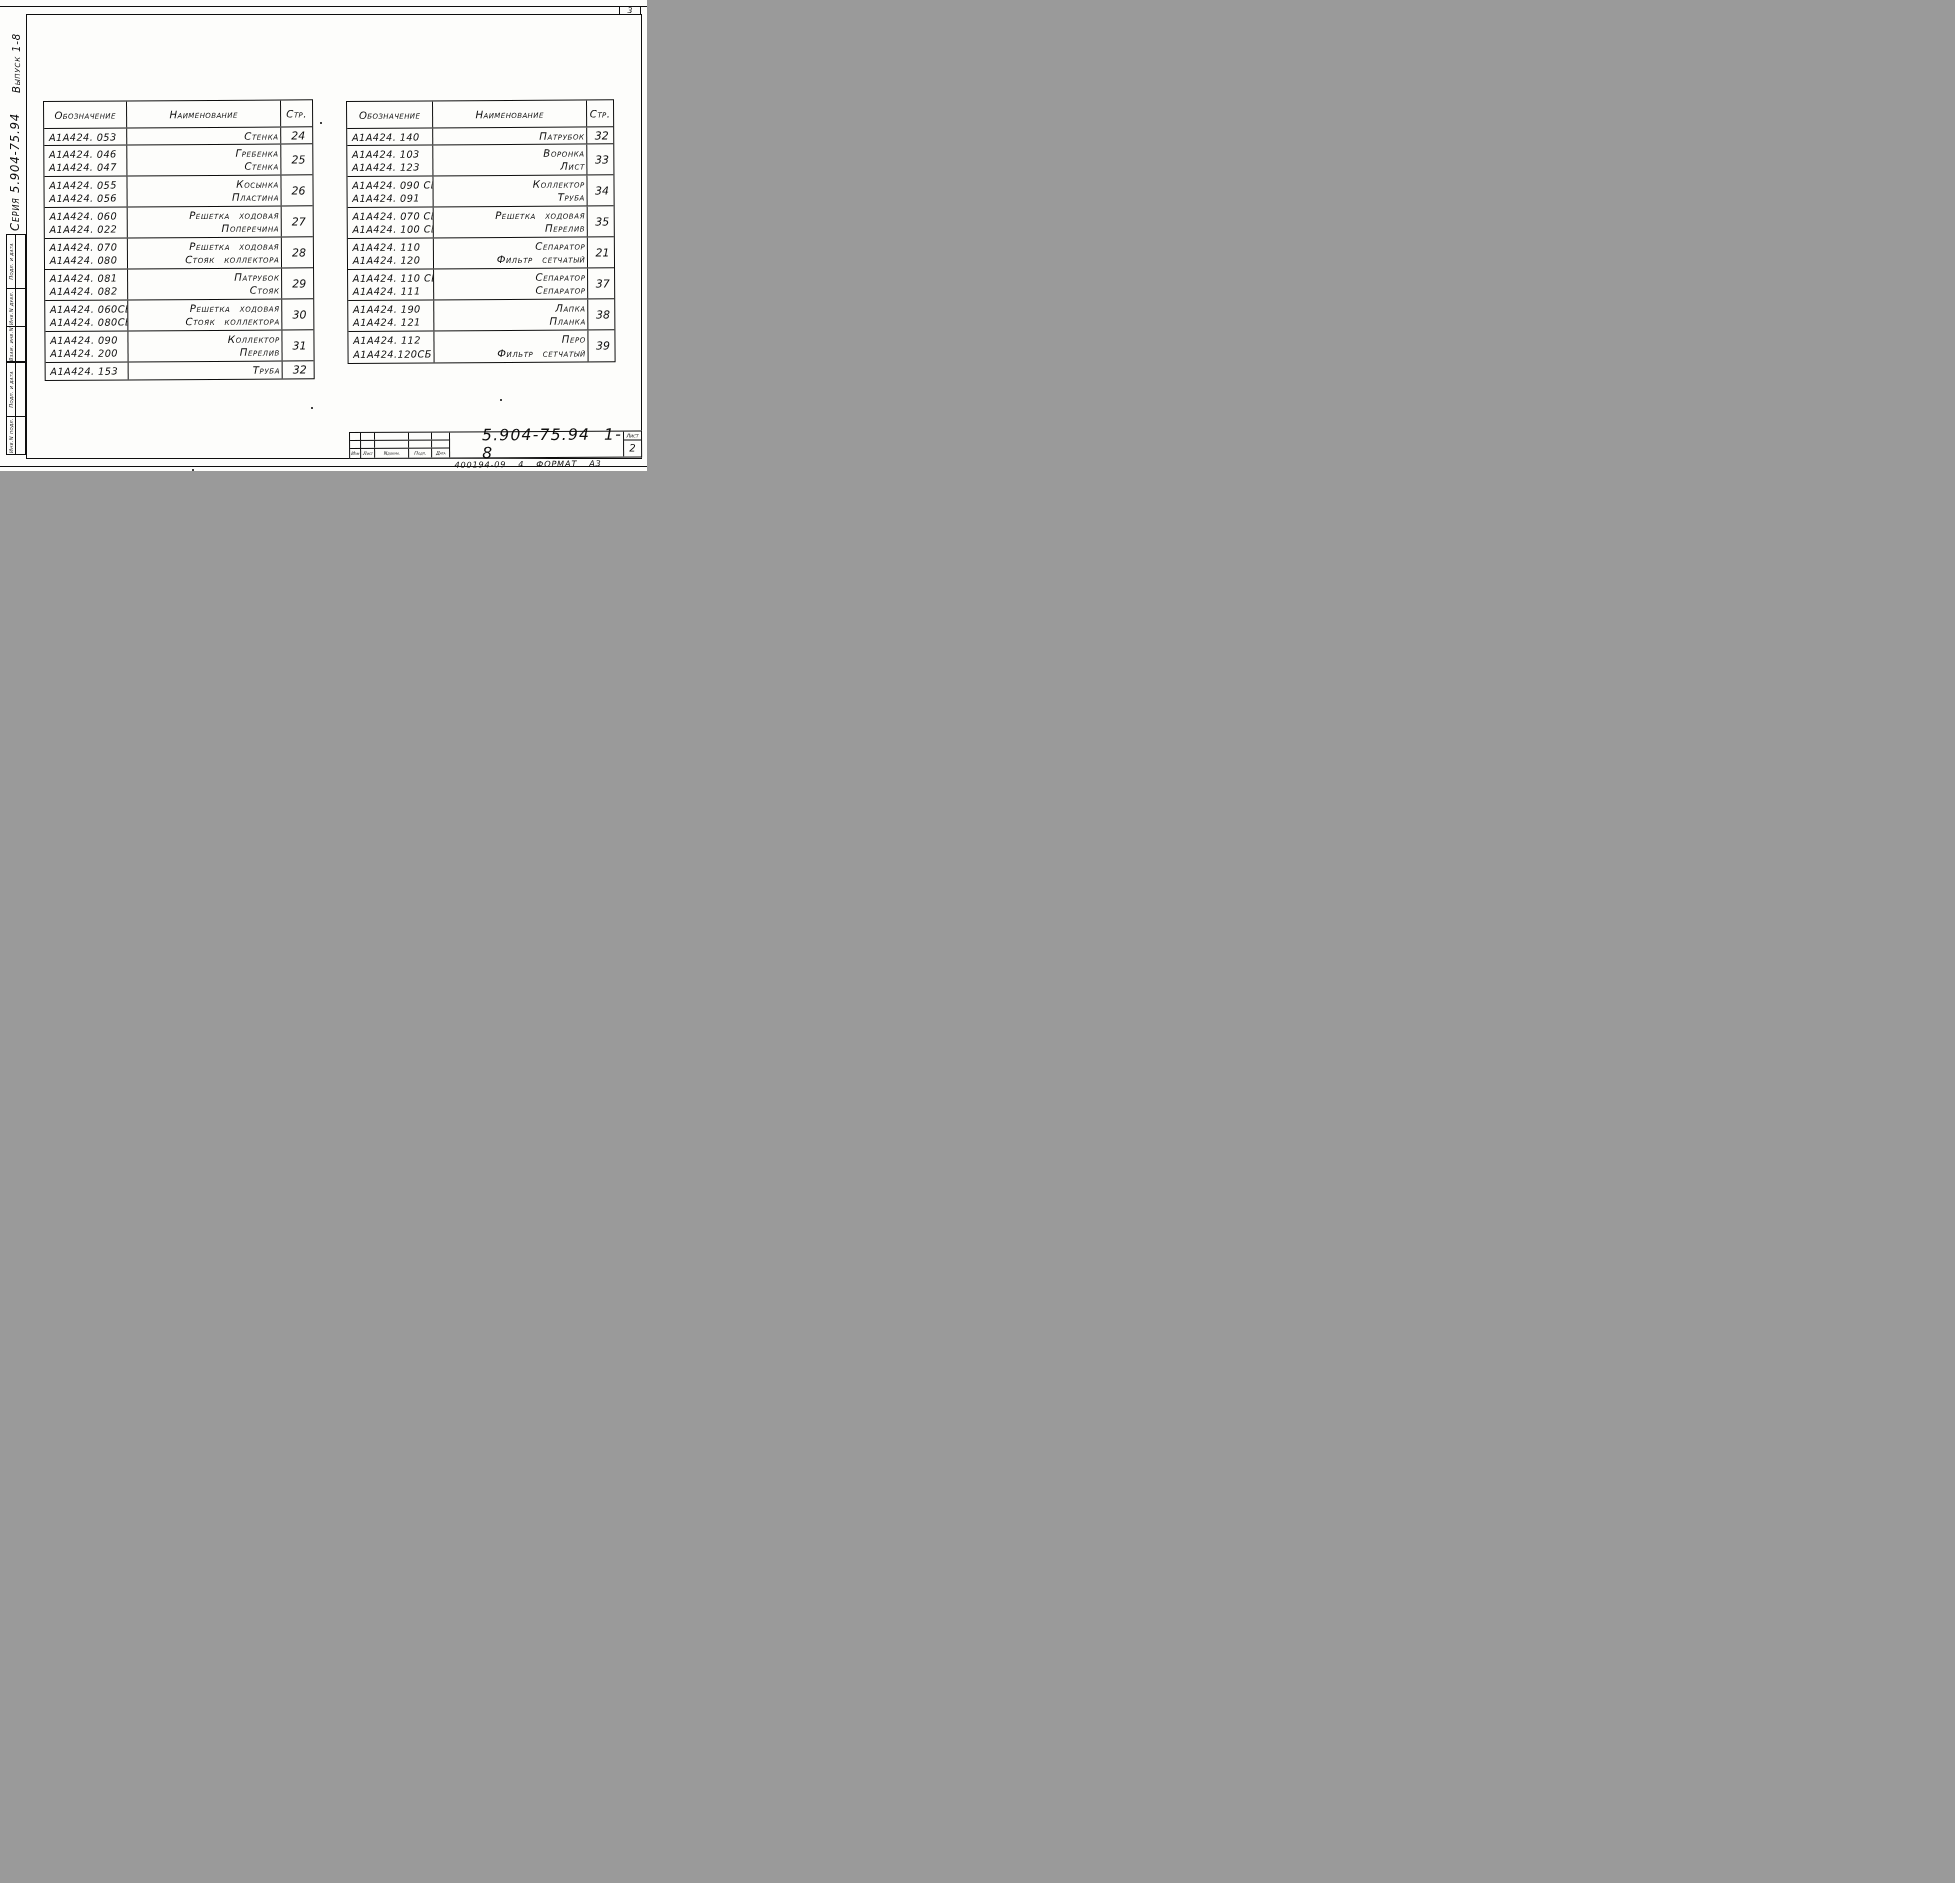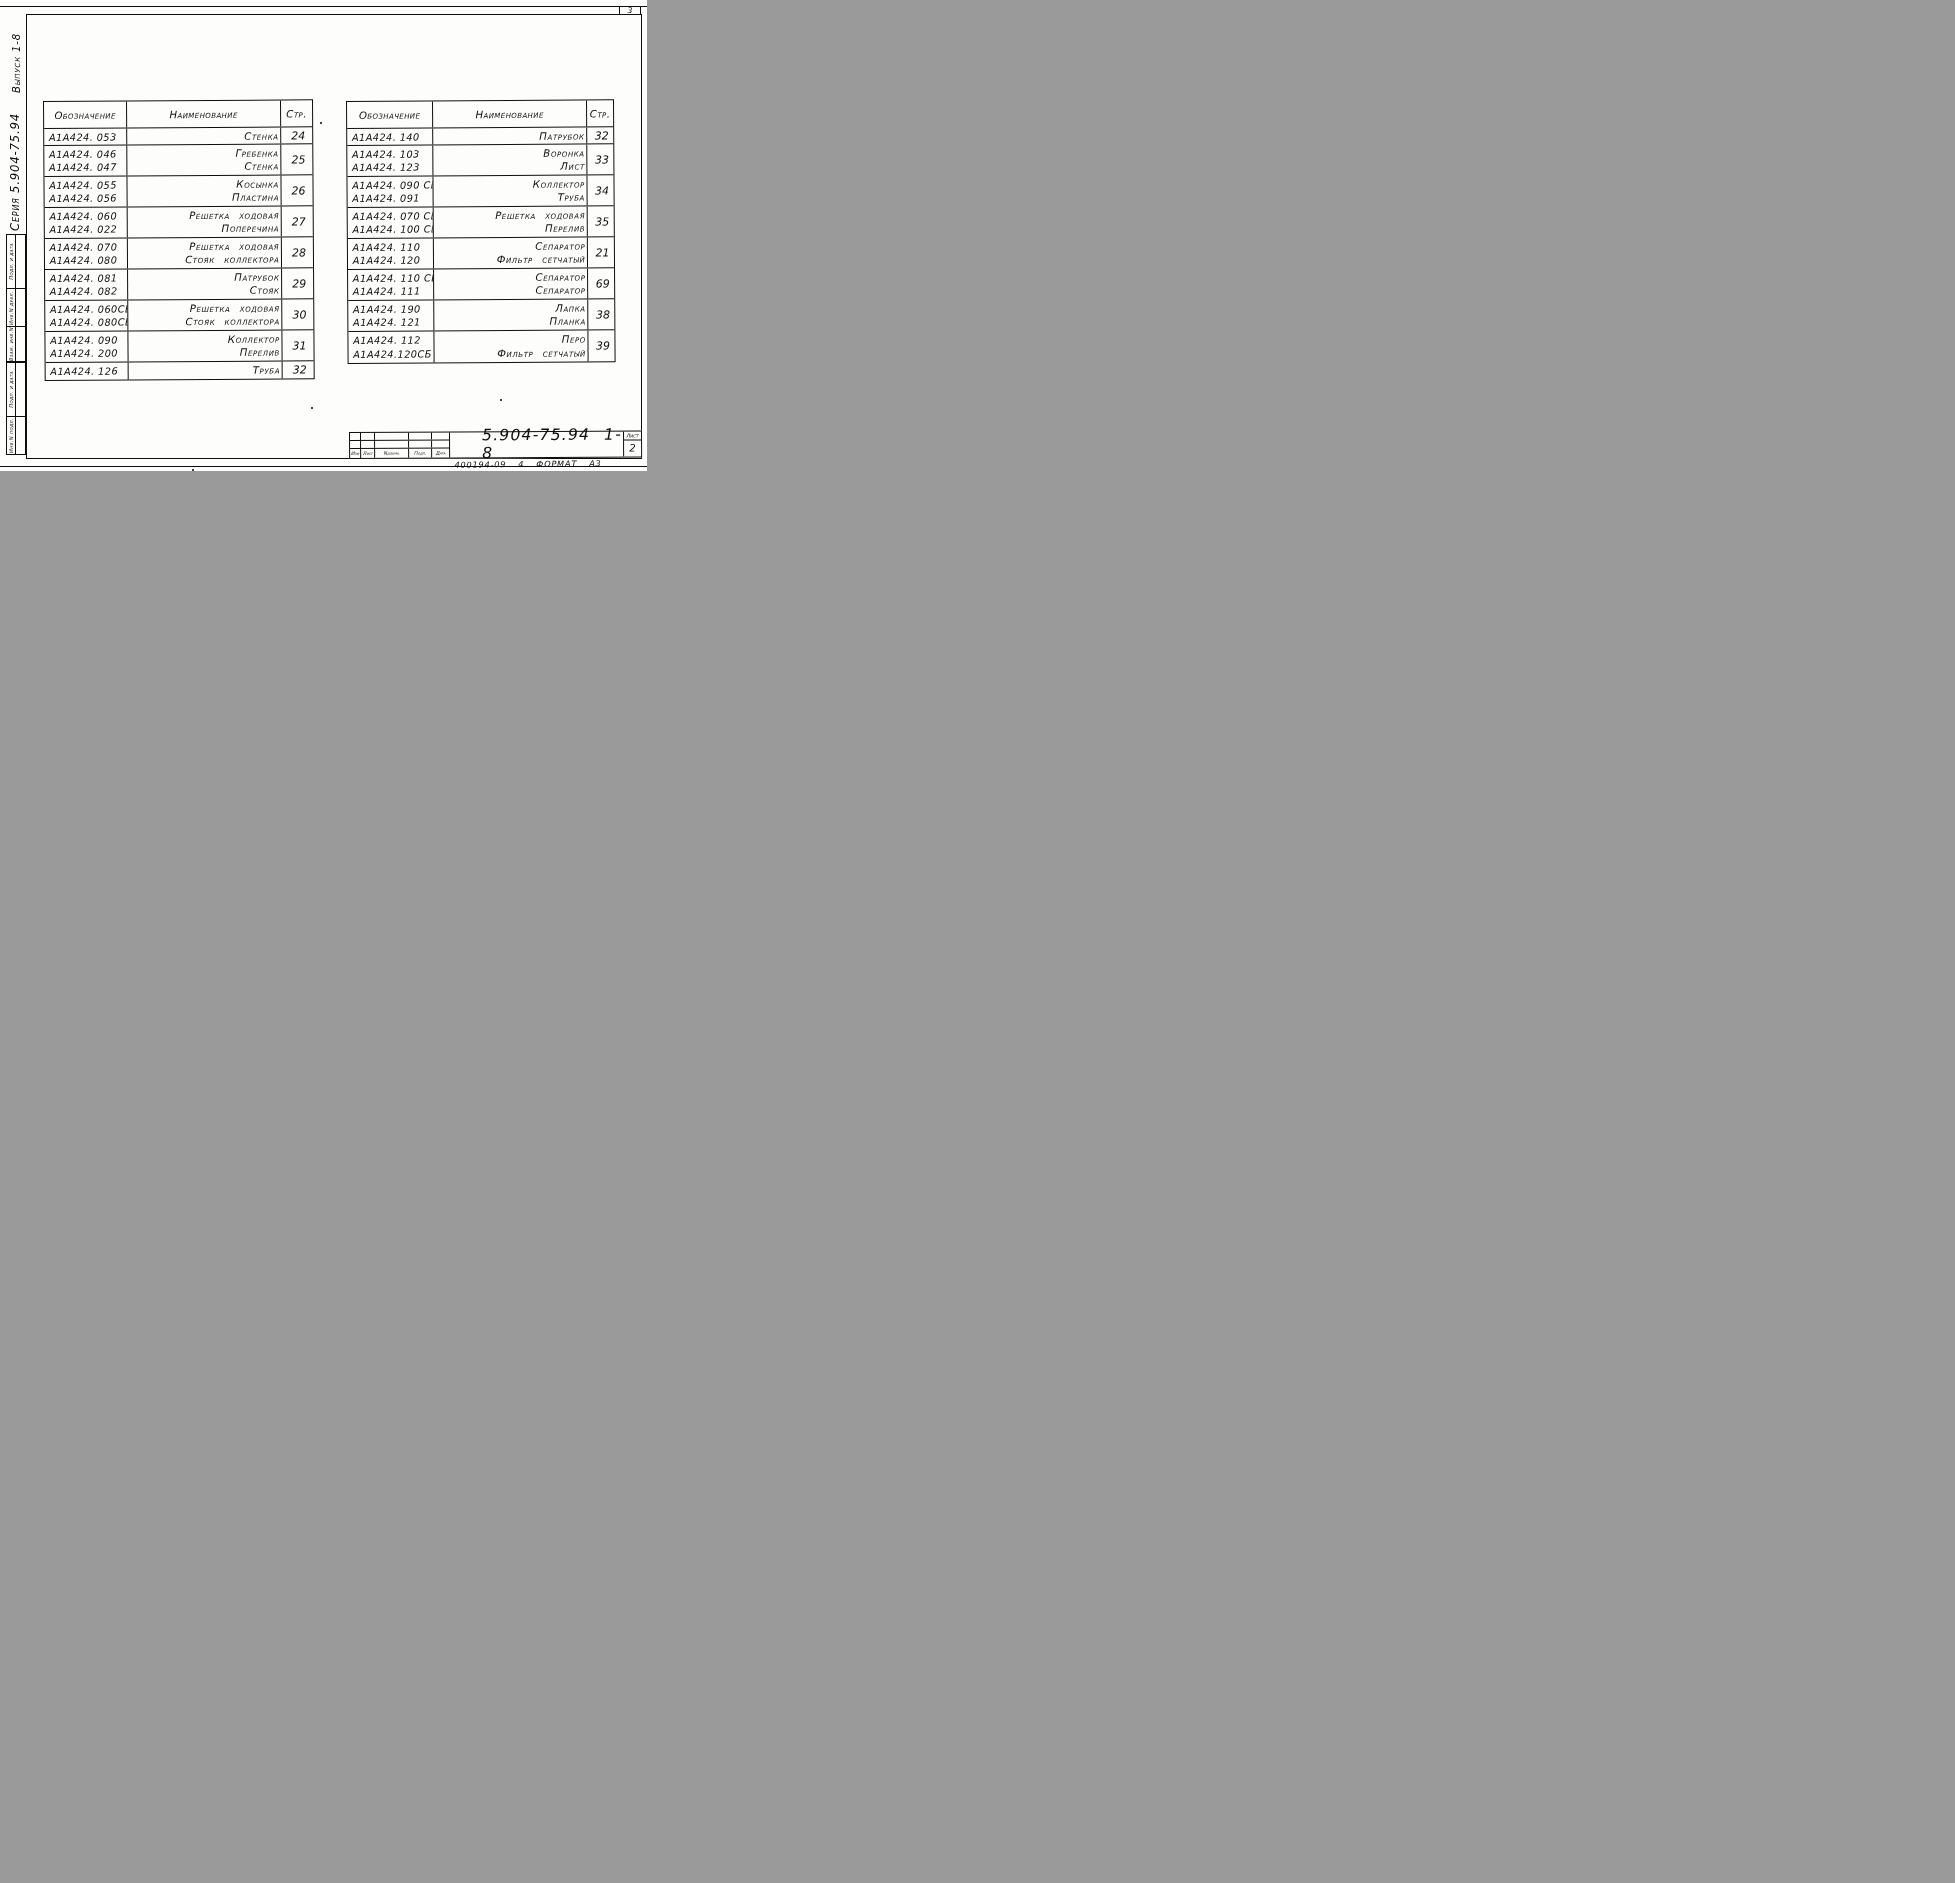--- a/index.html
+++ b/index.html
@@ -206,21 +206,21 @@
           <div class="line">А1А424. 200</div>
         </div>
         <div class="cell nam hand">
           <div class="line">Коллектор</div>
           <div class="line">Перелив</div>
         </div>
         <div class="cell pag hand">31</div>
       </div>
       <div class="trow" style="height: 17px;">
         <div class="cell des hand">
-          <div class="line">А1А424. 126</div>
+          <div class="line">А1А424. 153</div>
         </div>
         <div class="cell nam hand">
           <div class="line">Труба</div>
         </div>
         <div class="cell pag hand">32</div>
       </div>
     </div>
 
   <div class="table t-right" style="left:346px;top:101px;width:268px;">
     <div class="trow thead hand">
@@ -283,21 +283,21 @@
       </div>
       <div class="trow" style="height: 31px;">
         <div class="cell des hand">
           <div class="line">А1А424. 110 СБ</div>
           <div class="line">А1А424. 111</div>
         </div>
         <div class="cell nam hand">
           <div class="line">Сепаратор</div>
           <div class="line">Сепаратор</div>
         </div>
-        <div class="cell pag hand">69</div>
+        <div class="cell pag hand">37</div>
       </div>
       <div class="trow" style="height: 31px;">
         <div class="cell des hand">
           <div class="line">А1А424. 190</div>
           <div class="line">А1А424. 121</div>
         </div>
         <div class="cell nam hand">
           <div class="line">Лапка</div>
           <div class="line">Планка</div>
         </div>

